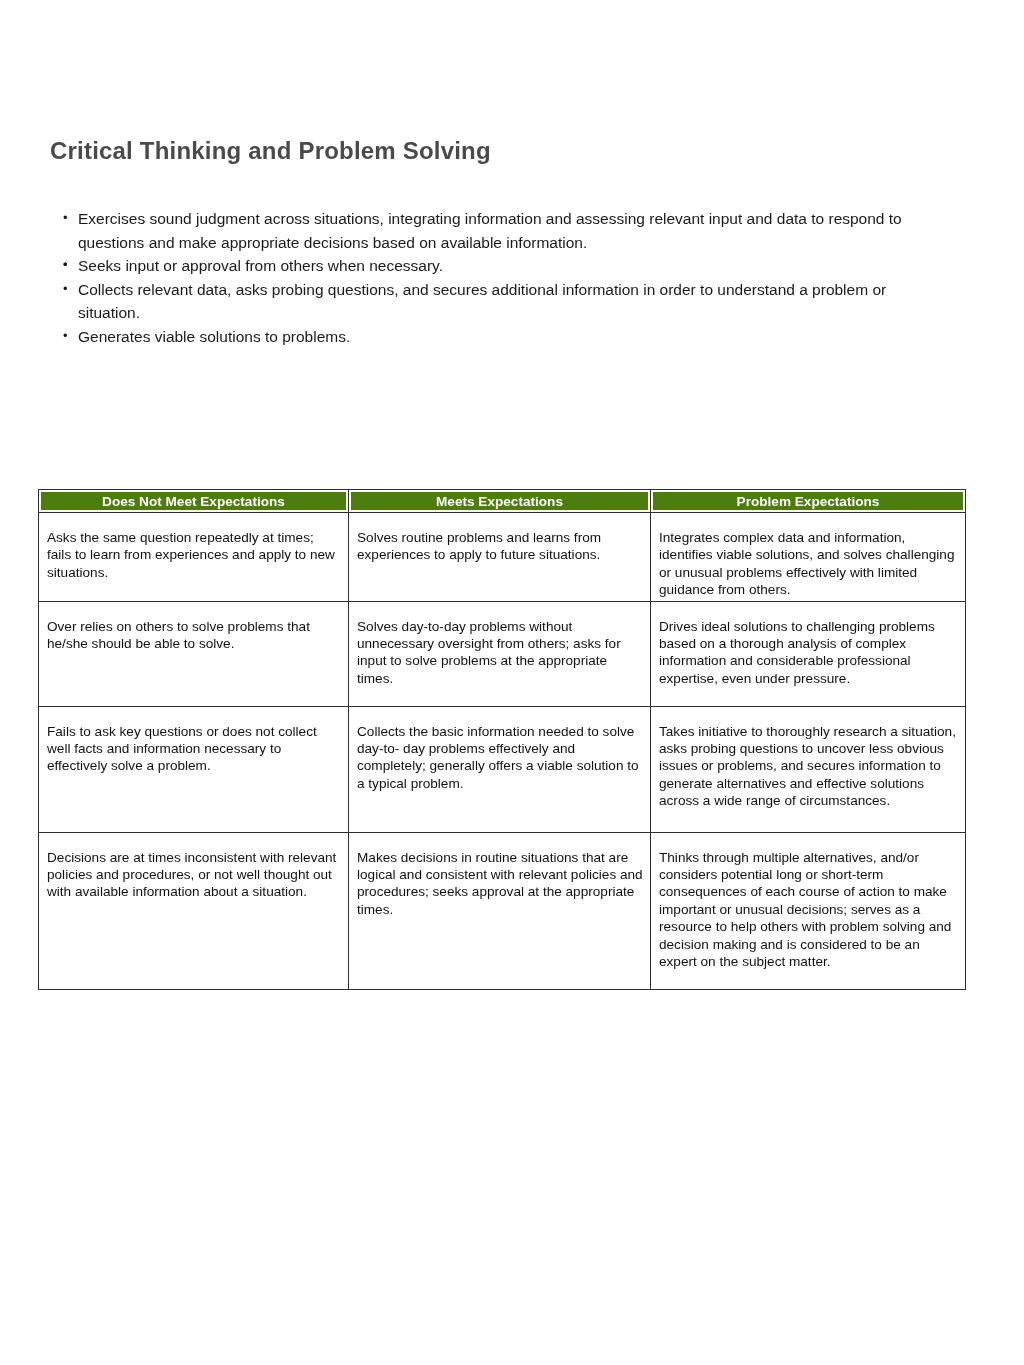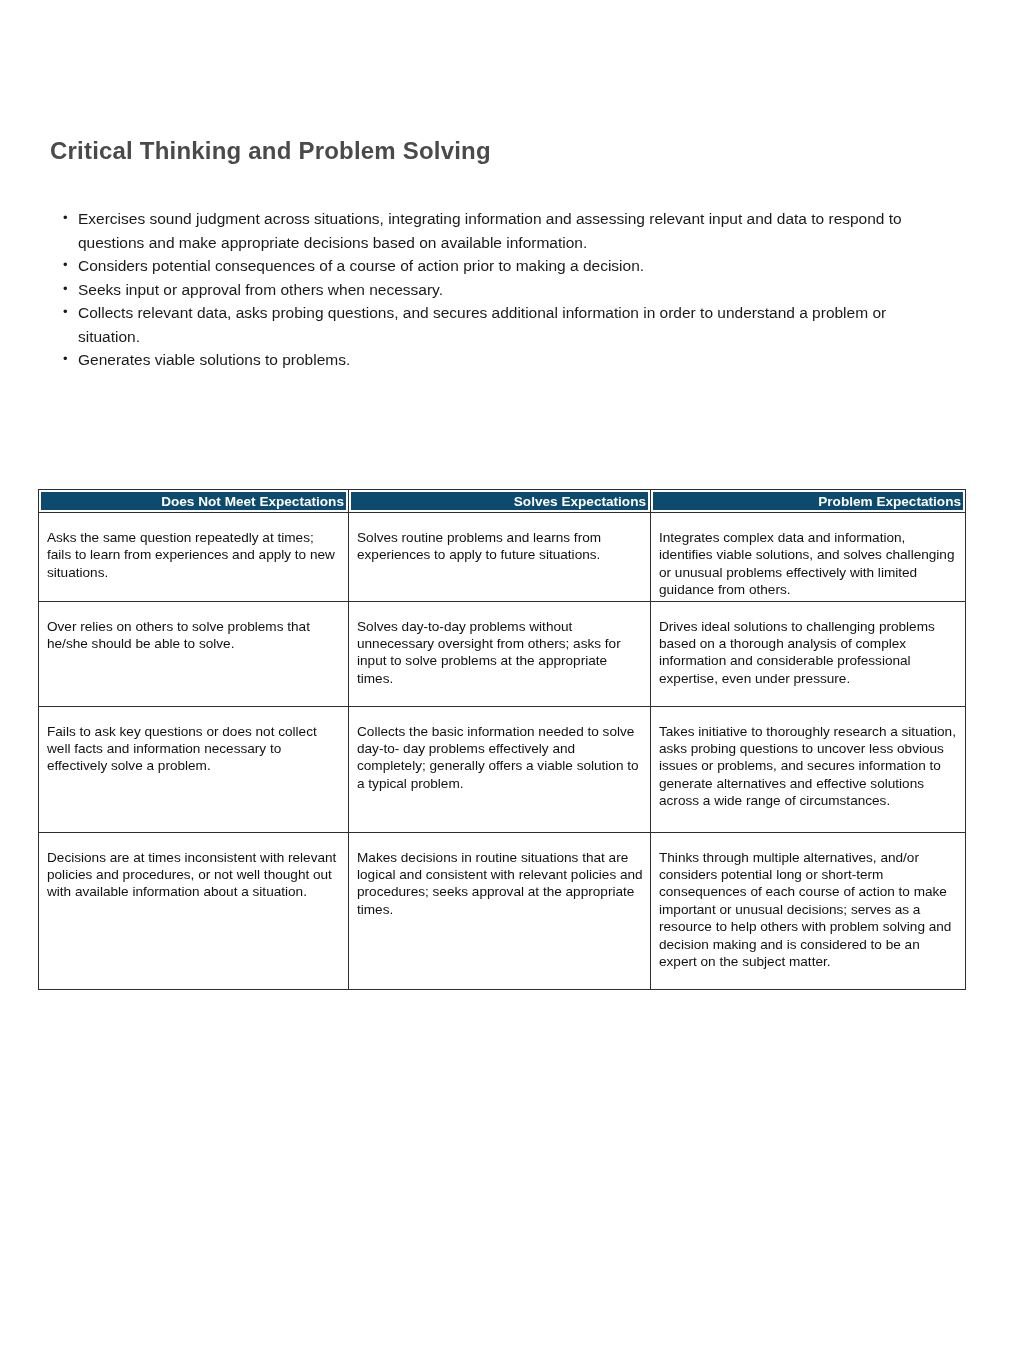--- a/index.html
+++ b/index.html
@@ -57,25 +57,25 @@
     position: absolute;
     left: 38px;
     top: 489px;
     width: 927px;
     border-collapse: collapse;
     table-layout: fixed;
     font-size: 13.6px;
     color: #111111;
   }
   .rubric-table th {
-    background: #0c4a6e;
+    background: #4d7c0f;
     color: #ffffff;
     font-weight: bold;
     font-size: 13.6px;
-    text-align: right;
+    text-align: center;
     height: 20px;
     padding: 1px 4px;
     border: 1px solid #2e2e2e;
     box-shadow: inset 0 0 0 2px #ffffff;
   }
   .rubric-table td {
     border: 1px solid #2e2e2e;
     vertical-align: top;
     padding: 16px 7px 2px 8px;
     line-height: 17.4px;
@@ -106,36 +106,36 @@
 </style>
 </head>
 <body>
 
 <div class="slide">
 
   <h1 class="page-title">Critical Thinking and Problem Solving</h1>
 
   <ul class="bullet-list">
     <li><span class="dot">•</span><span>Exercises sound judgment across situations, integrating information and assessing relevant input and data to respond to questions and make appropriate decisions based on available information.</span></li>
-    <li><span class="dot">•</span><span>Considers potential consequences of a course of action prior to making a decision.</span></li>
+    <li><span class="dot">•</span></li>
     <li><span class="dot">•</span><span>Seeks input or approval from others when necessary.</span></li>
     <li><span class="dot">•</span><span>Collects relevant data, asks probing questions, and secures additional information in order to understand a problem or situation.</span></li>
     <li><span class="dot">•</span><span>Generates viable solutions to problems.</span></li>
   </ul>
 
   <table class="rubric-table">
     <colgroup>
       <col style="width: 310px">
       <col style="width: 302px">
       <col style="width: 315px">
     </colgroup>
     <thead>
       <tr>
         <th>Does Not Meet Expectations</th>
-        <th>Solves Expectations</th>
+        <th>Meets Expectations</th>
         <th>Problem Expectations</th>
       </tr>
     </thead>
     <tbody>
       <tr class="row-1">
         <td>Asks the same question repeatedly at times; fails to learn from experiences and apply to new situations.</td>
         <td>Solves routine problems and learns from experiences to apply to future situations.</td>
         <td>Integrates complex data and information, identifies viable solutions, and solves challenging or unusual problems effectively with limited guidance from others.</td>
       </tr>
       <tr class="row-2">

